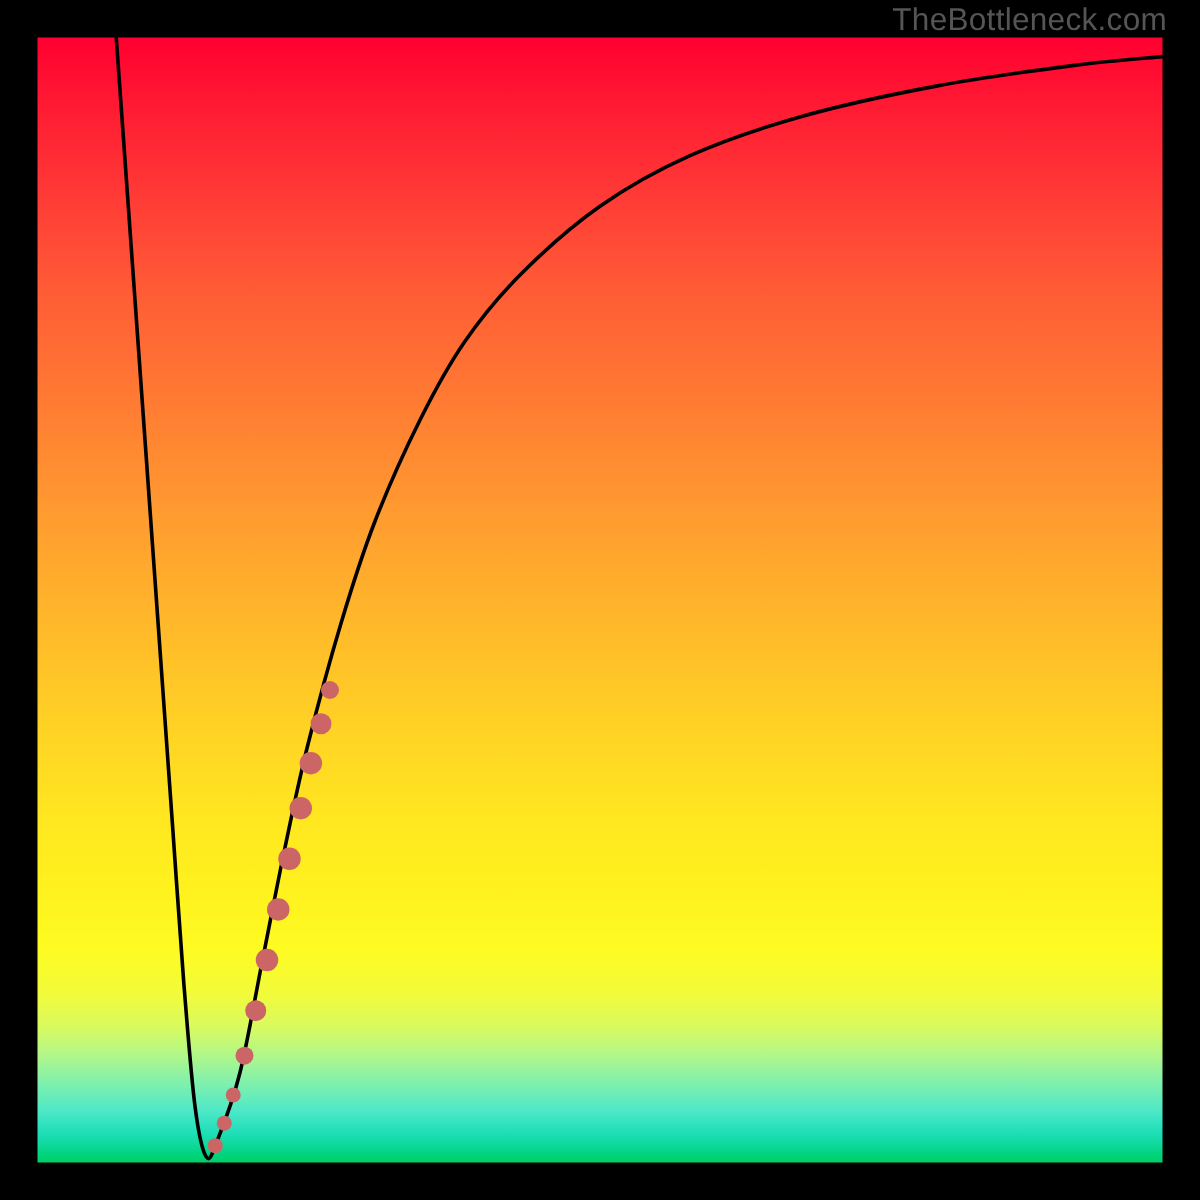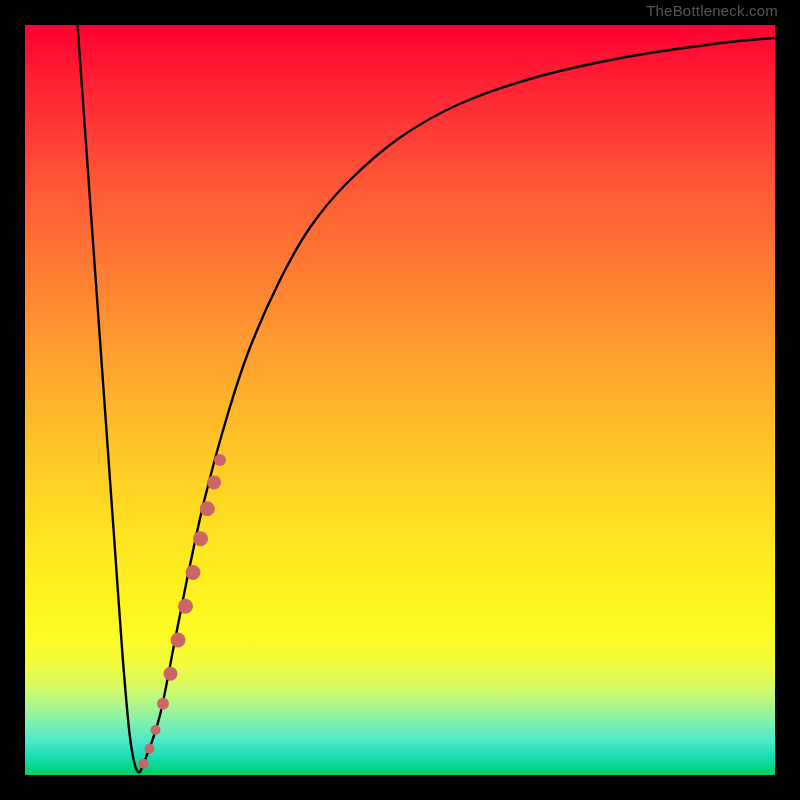--- a/index.html
+++ b/index.html
@@ -46,21 +46,21 @@
       #0fd99d 98.4%,
       #02d47f 99.2%,
       #00cf66 100%
     );
   }
   .watermark {
     position: absolute;
     top: 2px;
     right: 22px;
     color: #555;
-    font-size: 15px;
+    font-size: 21px;
     font-weight: 400;
     letter-spacing: 0.2px;
   }
   svg.curve {
     position: absolute;
     left: 0;
     top: 0;
     width: 750px;
     height: 750px;
     overflow: visible;

